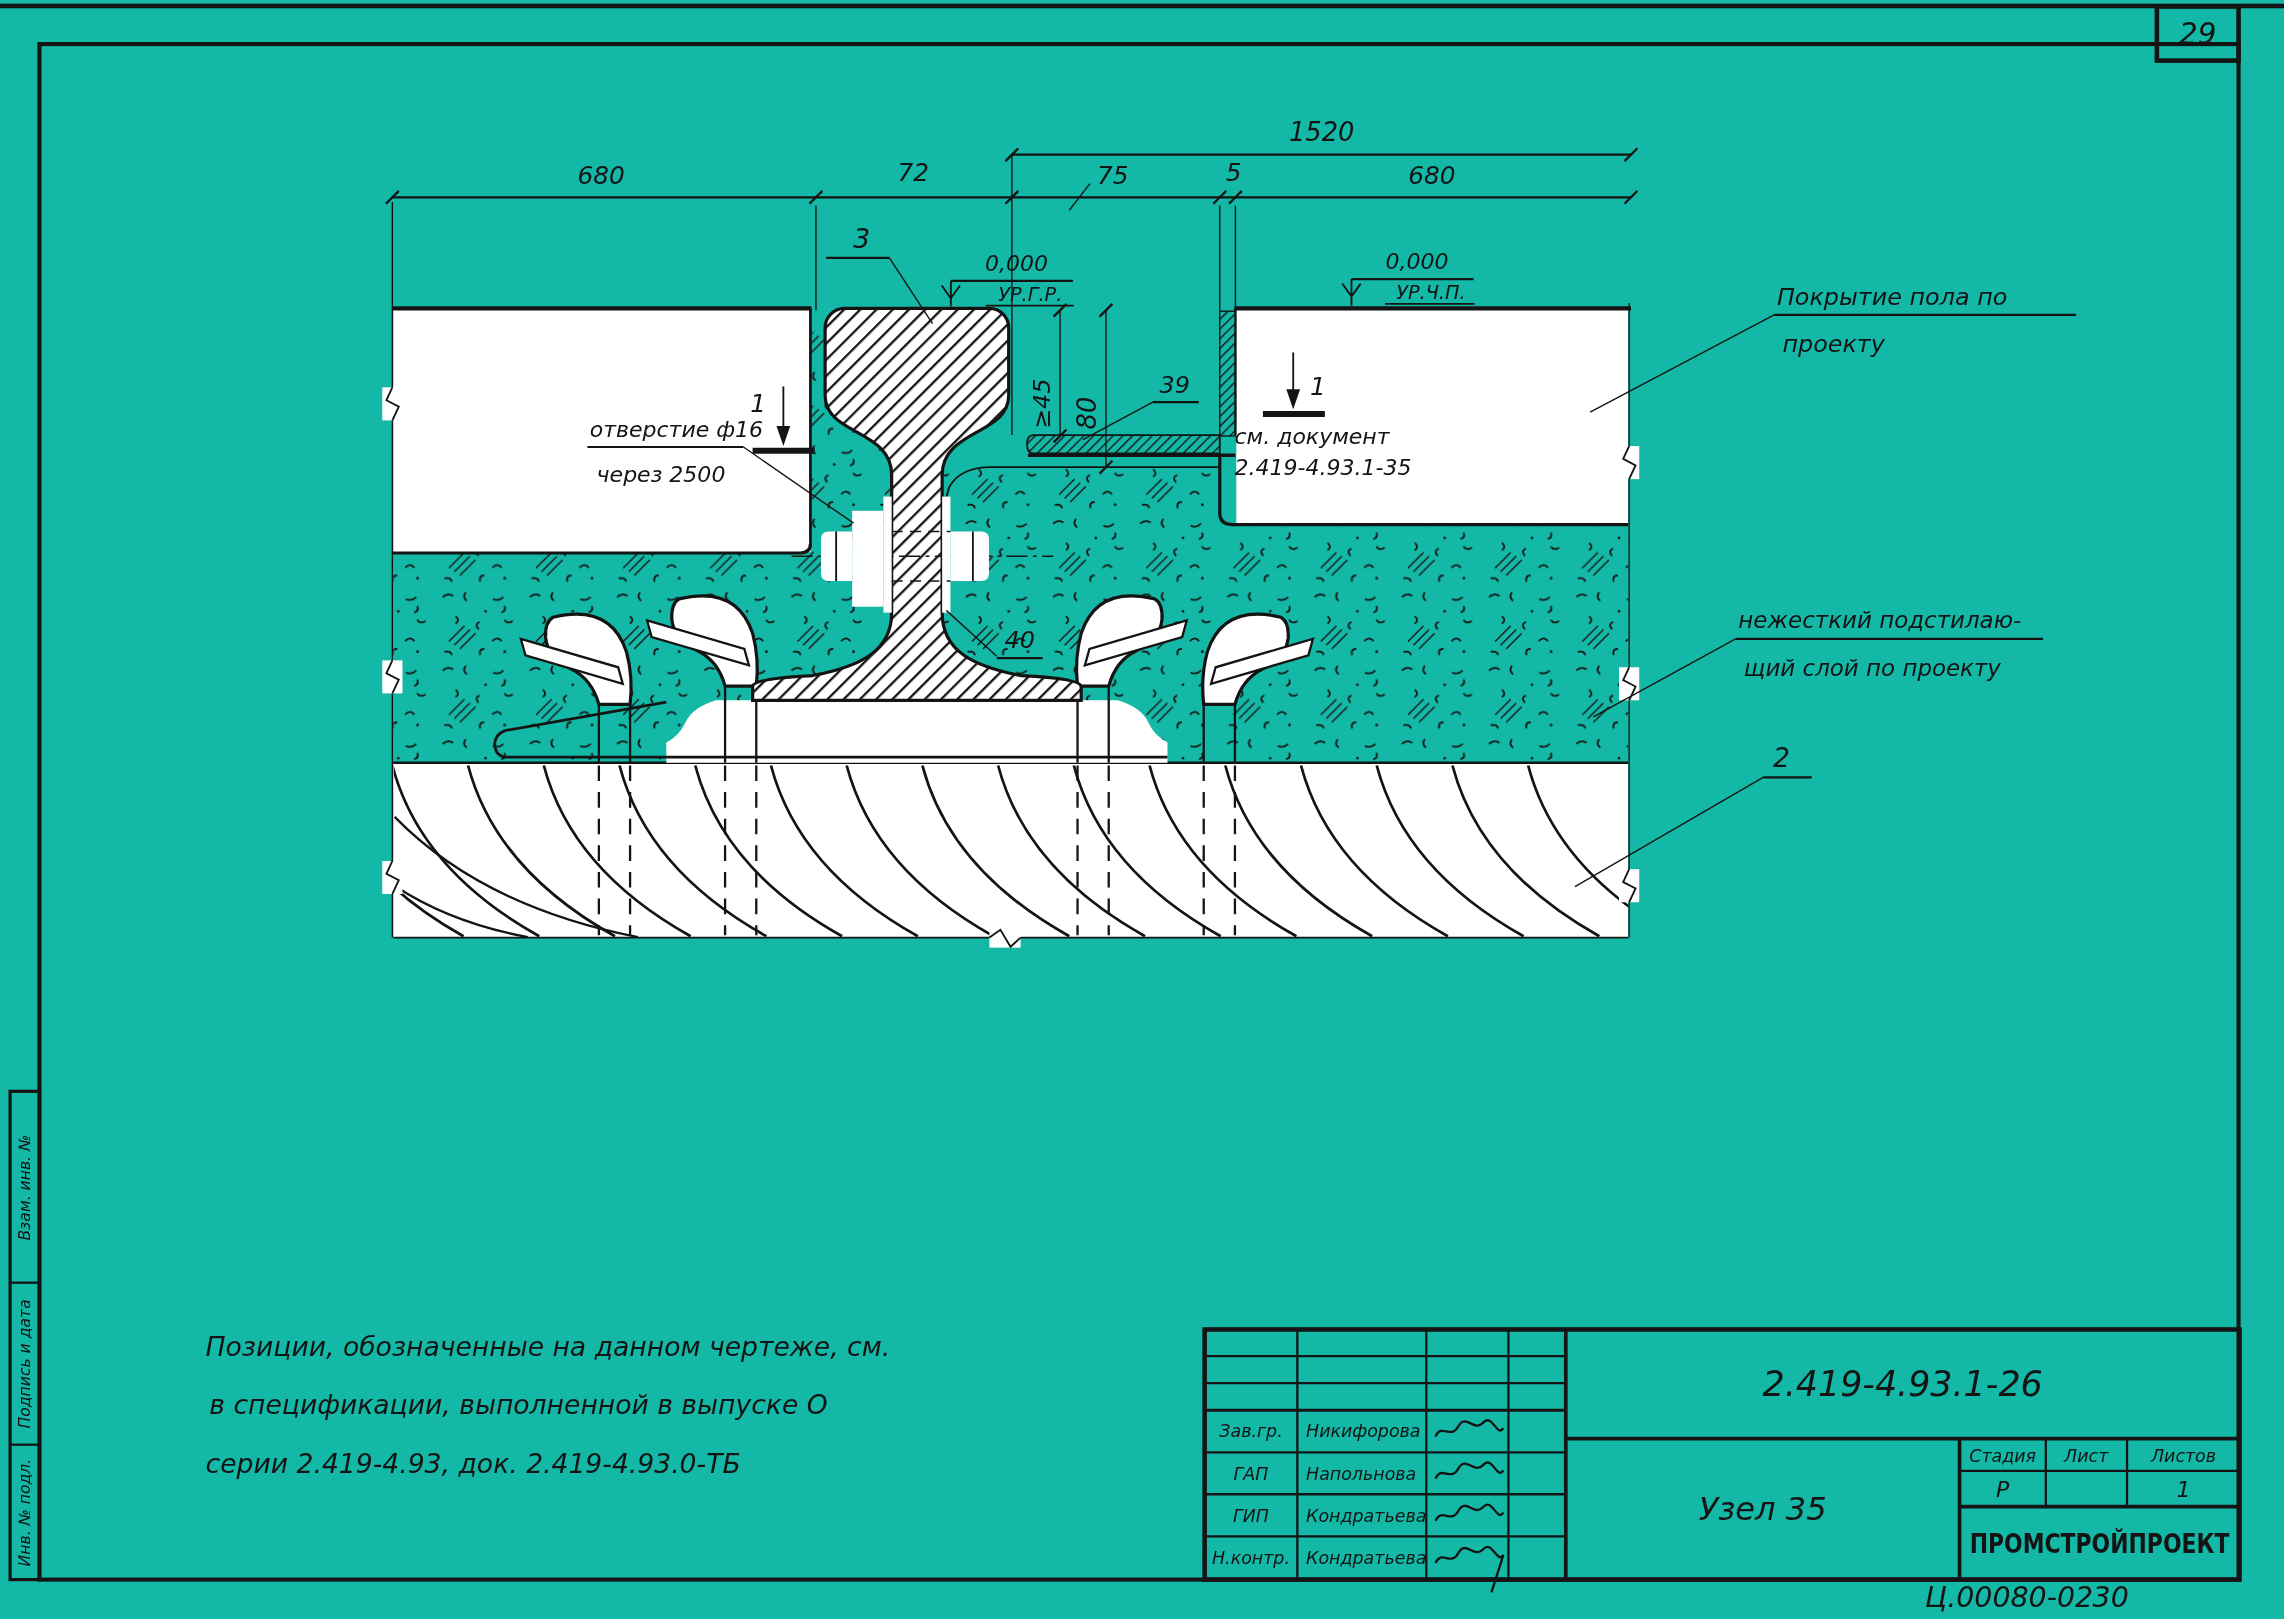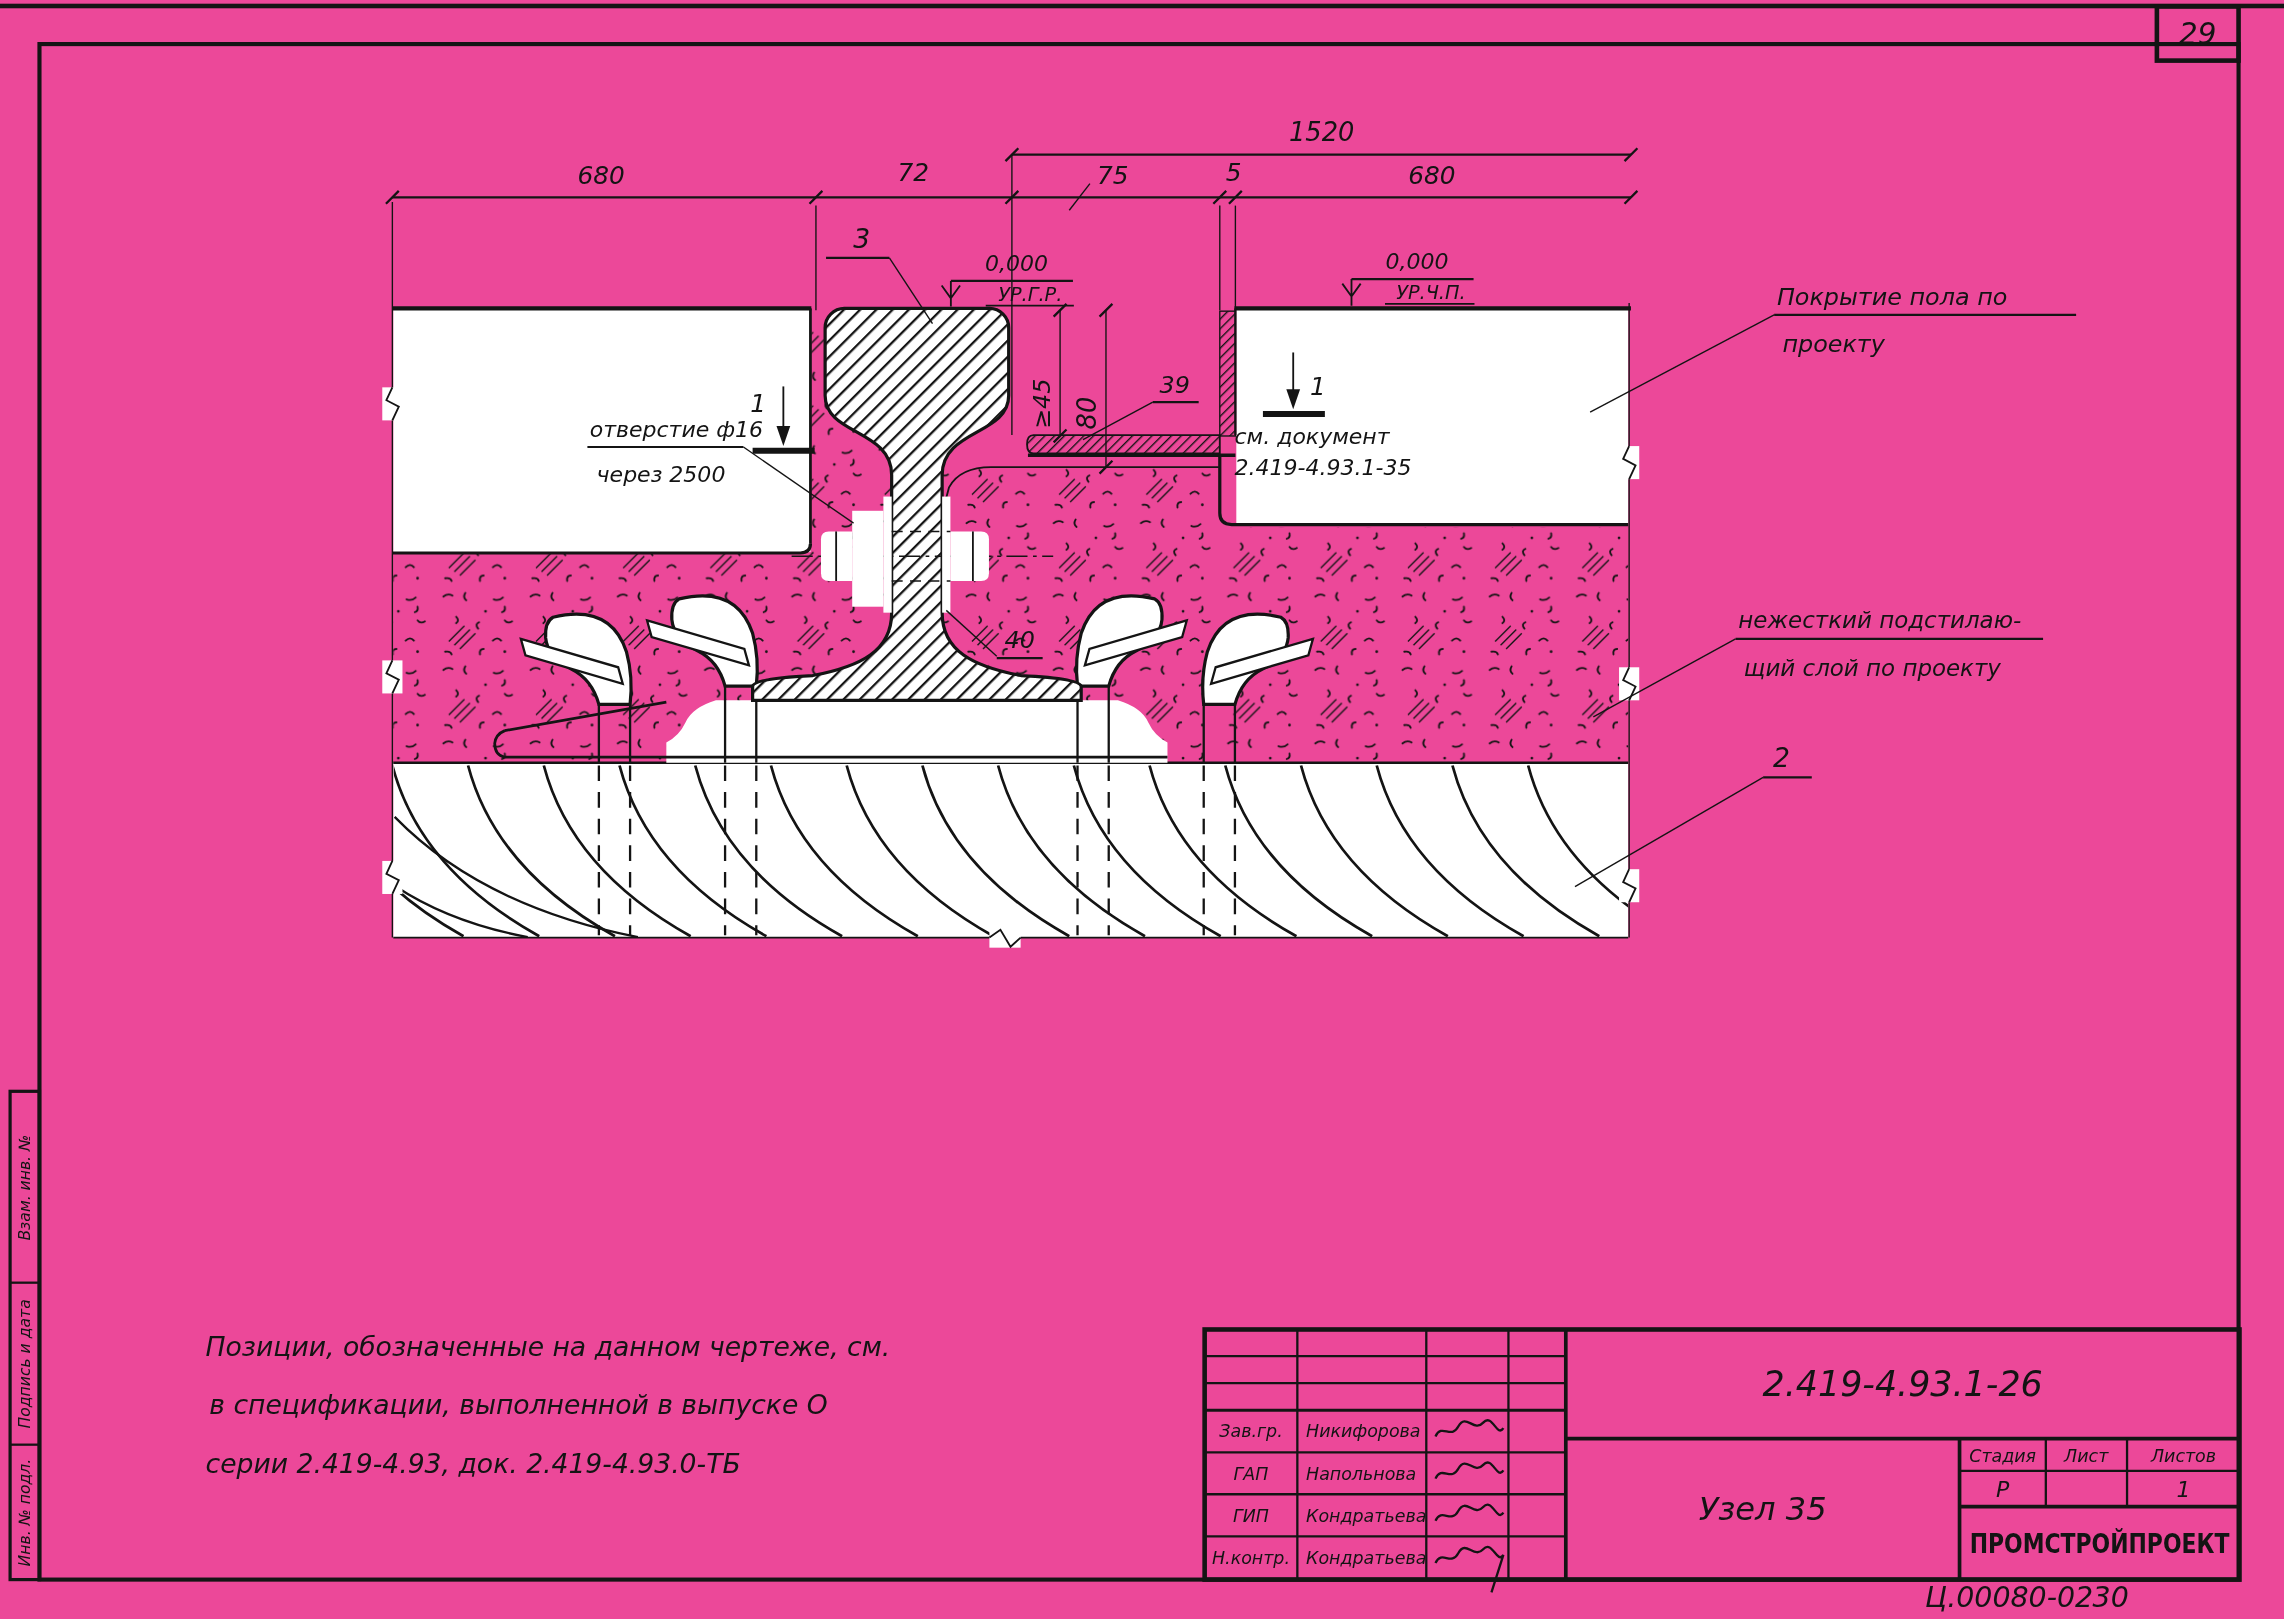--- a/index.html
+++ b/index.html
@@ -1,16 +1,16 @@
 <!DOCTYPE html>
 <html style="font-size:7.3px"><head>
 <meta charset="utf-8">
 <style>
   html,body{margin:0;padding:0;background:#ffffff;}
-  #sheet{position:relative;width:2284px;height:1620px;background:#ec4899;overflow:hidden;}
+  #sheet{position:relative;width:2284px;height:1620px;background:#14b8a6;overflow:hidden;}
   svg{position:absolute;left:0;top:0;}
   text{font-family:"DejaVu Sans","Liberation Sans",sans-serif;font-style:italic;fill:#141414;}
   .org{font-style:normal;font-weight:bold;}
   .ln{stroke:#141414;fill:none;}
   .wh{fill:#ffffff;stroke:none;}
 </style>
 </head>
 <body>
 
 <div id="sheet">

